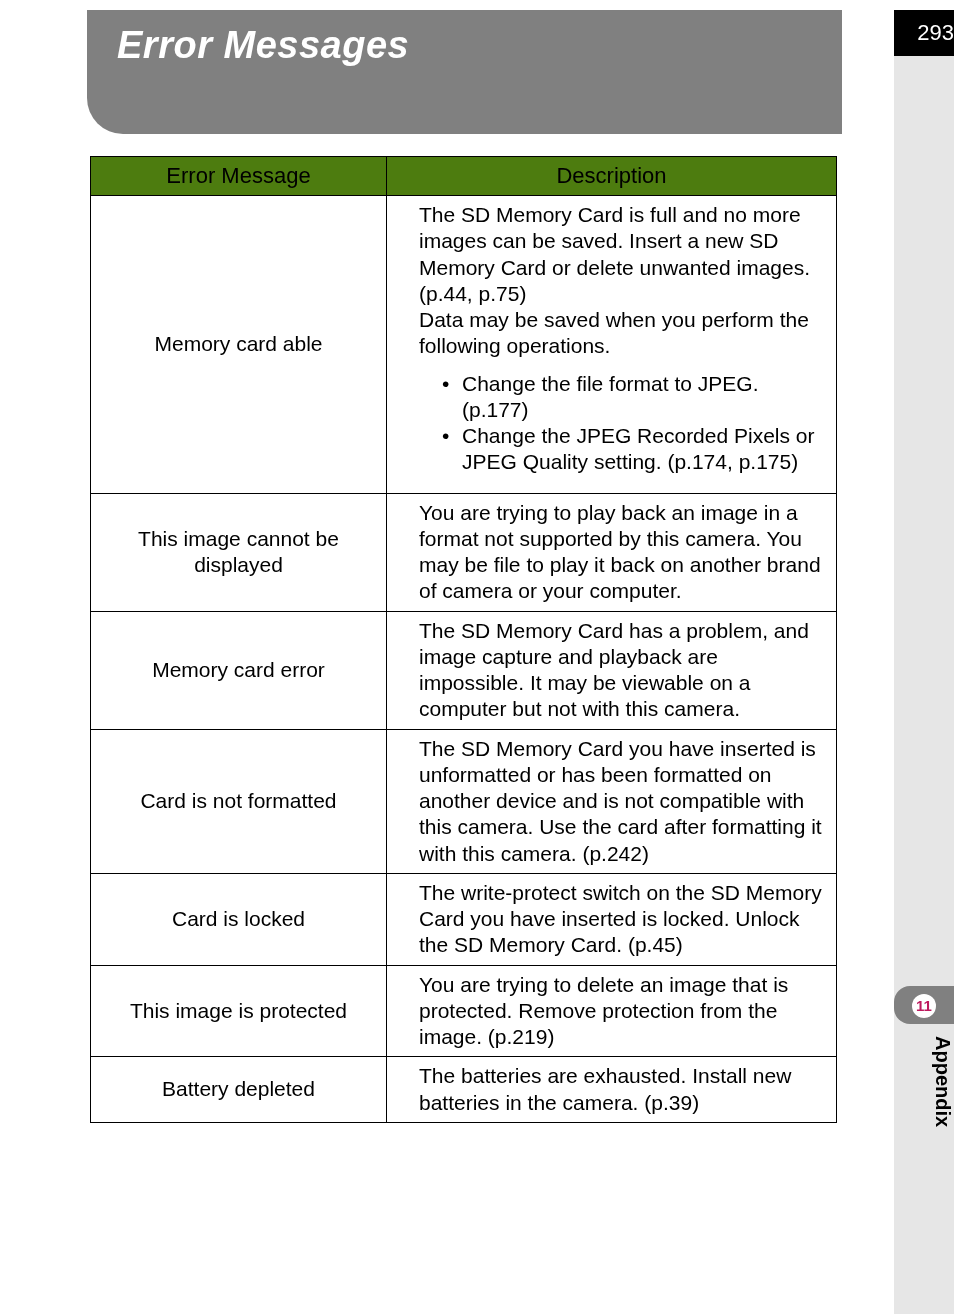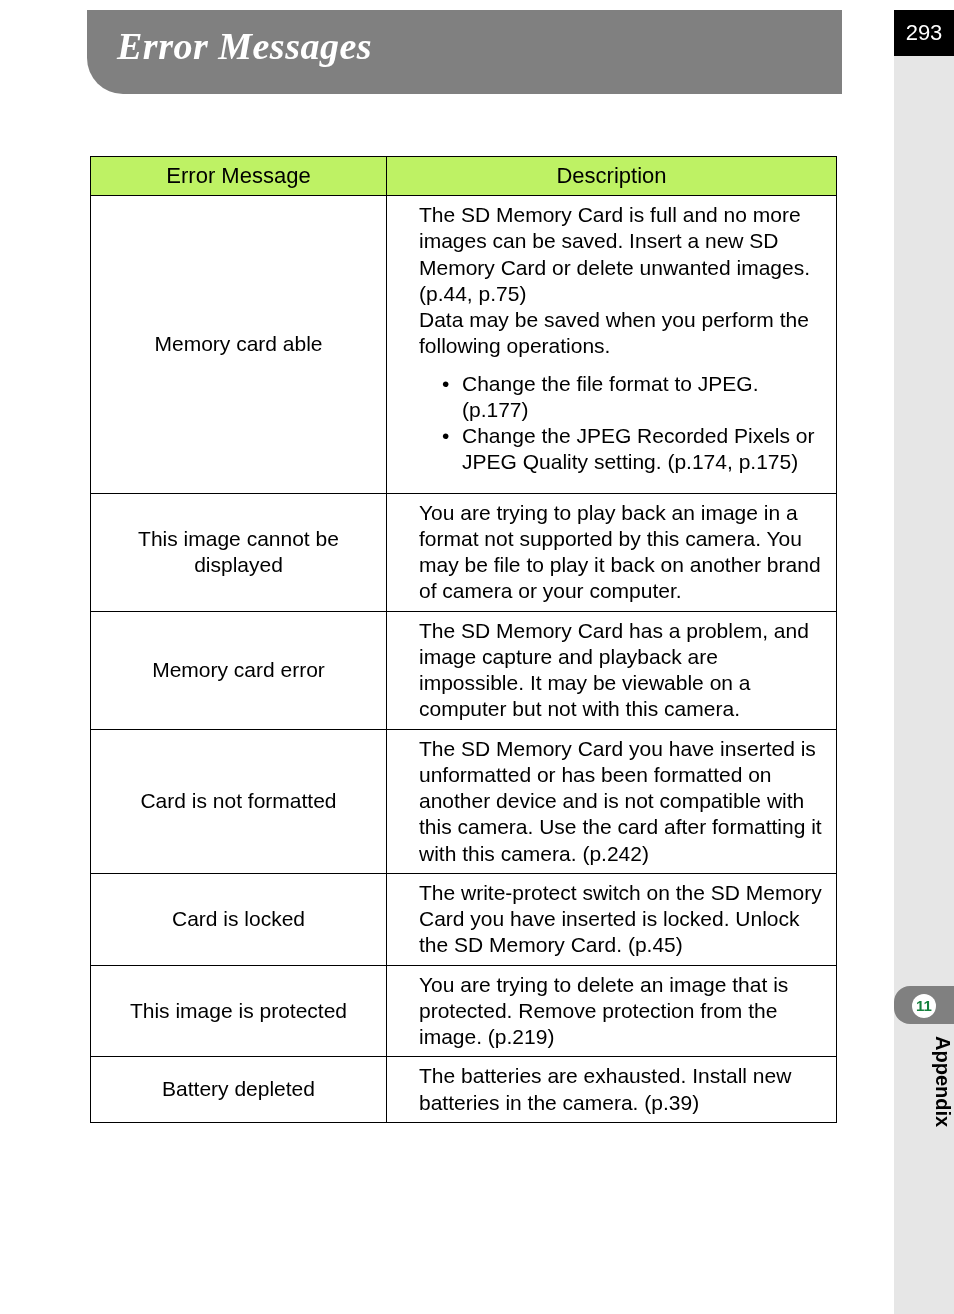--- a/index.html
+++ b/index.html
@@ -1,30 +1,30 @@
 <!DOCTYPE html>
 <html><head>
 <meta charset="utf-8">
 <style>
   html,body{margin:0;padding:0;background:#fff;}
   body{font-family:Arial,Helvetica,sans-serif;color:#000;width:954px;height:1314px;position:relative;}
-  .header-bar{position:absolute;left:87px;top:10px;width:755px;height:84px;background:#808080;border-bottom-left-radius:36px;font-family:Liberation Serif, serif;}
+  .header-bar{position:absolute;left:87px;top:10px;width:755px;height:124px;background:#808080;border-bottom-left-radius:36px;}
   .header-bar h1{margin:0;padding:14px 0 0 30px;font-size:38px;font-weight:bold;color:#fff;font-style:italic;letter-spacing:.5px;}
-  .pagenum-box{position:absolute;right:0;top:10px;width:60px;height:46px;background:#000;color:#fff;font-size:22px;line-height:46px;text-align:center;}
+  .pagenum-box{position:absolute;right:0;top:10px;width:60px;height:46px;background:#000;color:#fff;font-size:22px;line-height:46px;text-align:right;}
   .side-gray{position:absolute;right:0;top:56px;width:60px;height:1258px;background:#e6e6e6;}
   .chapter-tab{position:absolute;right:0;top:986px;width:60px;height:38px;background:#808080;border-top-left-radius:16px;border-bottom-left-radius:16px;}
   .chapter-num{position:absolute;right:0;top:986px;width:60px;height:38px;font-size:18px;text-align:center;}
-  .chapter-num .circle{display:inline-block;margin-top:8px;width:24px;height:24px;border-radius:50%;background:#fff;color:#15803d;font-weight:bold;line-height:24px;font-size:15px;}
+  .chapter-num .circle{display:inline-block;margin-top:8px;width:24px;height:24px;border-radius:50%;background:#fff;color:#be185d;font-weight:bold;line-height:24px;font-size:15px;}
   .chapter-label{position:absolute;right:0;top:1036px;width:60px;height:200px;writing-mode:vertical-rl;text-orientation:mixed;font-weight:bold;font-size:20px;text-align:left;padding-top:0;}
   .chapter-label span{display:inline-block;}
   .tbl-wrap{position:absolute;left:90px;top:156px;width:746px;}
   table{border-collapse:collapse;width:100%;table-layout:fixed;}
   col.c1{width:296px;}
   col.c2{width:450px;}
-  th{background:#bef264;font-weight:normal;font-size:22px;padding:6px 0;border:1px solid #000;}
+  th{background:#4d7c0f;font-weight:normal;font-size:22px;padding:6px 0;border:1px solid #000;}
   td{border:1px solid #000;font-size:21px;line-height:1.25;padding:6px 10px 6px 32px;vertical-align:middle;}
   td.msg{text-align:center;padding-left:6px;padding-right:6px;}
   td.desc{text-align:left;}
   ul.inner{margin:11px;padding:0 0 0 18px;list-style:none;}
   ul.inner li{position:relative;padding-left:14px;}
   ul.inner li::before{content:"•";position:absolute;left:-6px;top:0;}
 </style>
 </head>
 <body>
 

